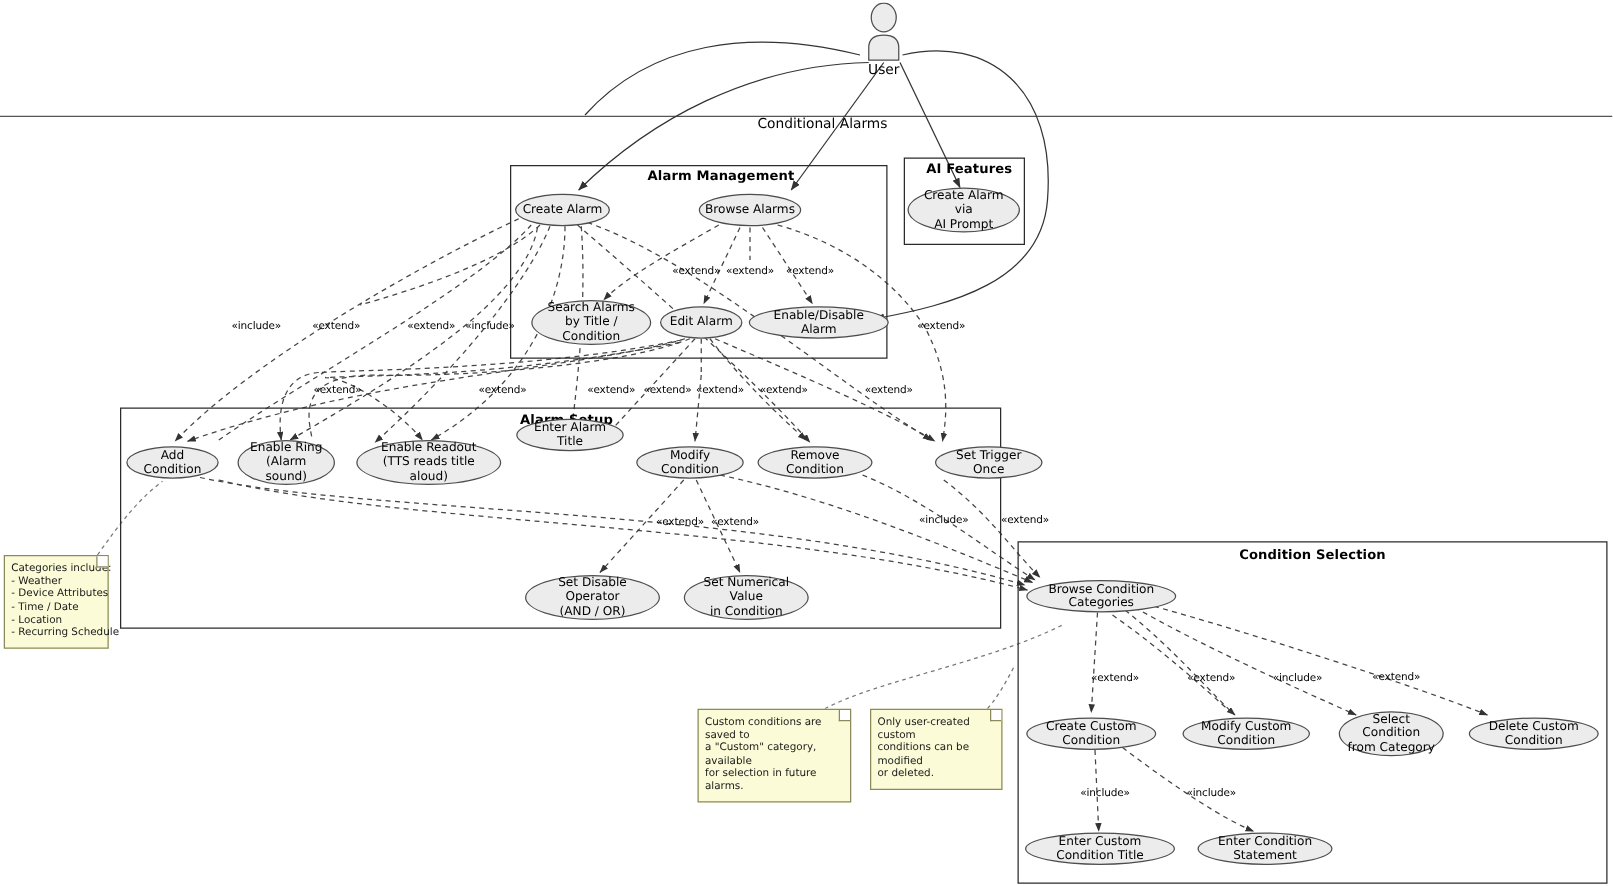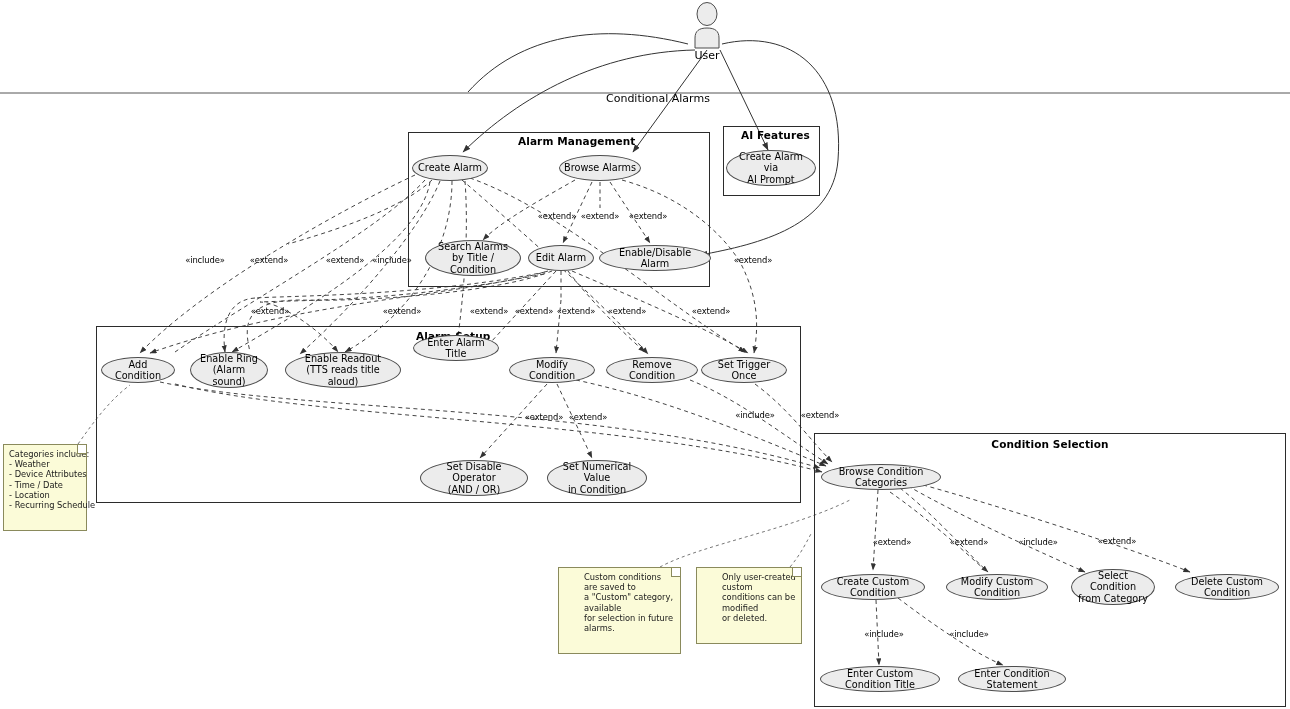--- a/index.html
+++ b/index.html
@@ -26,29 +26,29 @@
   }
   .uc span{display:block;}
   
   .actor{position:absolute;transform:translate(-50%,0);}
   .actor-label{position:absolute;transform:translate(-50%,0);font-size:11px;white-space:nowrap;}
   
   .note{
     position:absolute;box-sizing:border-box;
     background:#fbfbd8;border:1px solid #8a8a5c;
     font-size:8.3px;line-height:10.2px;
-    padding:4px 5px 20px 5px;
+    padding:4px 5px 8px 5px;
     color:#1a1a1a;
   }
   .note .fold{
     position:absolute;top:0;right:0;width:8px;height:8px;
     background:#ffffff;border-left:1px solid #8a8a5c;border-bottom:1px solid #8a8a5c;
   }
   .note div{white-space:nowrap;}
-  .note.wrap div{white-space:normal;margin-left:20px;}
+  .note.wrap div{white-space:normal;}
   
   .stereo{position:absolute;font-size:8.4px;white-space:nowrap;transform:translate(-50%,-50%);
           background:transparent;letter-spacing:-.1px;}
 </style>
 </head>
 <body>
 
 <svg id="canvas" viewBox="0 0 1290 709" xmlns="http://www.w3.org/2000/svg">
   <defs>
     <marker id="ah" markerWidth="9" markerHeight="9" refX="7.4" refY="3" orient="auto" markerUnits="strokeWidth">
@@ -199,21 +199,21 @@
     <div class="uc" style="left: 552px; top: 370px; width: 86px; height: 26px;">
       <div>
         <span>Modify Condition</span>
       </div>
     </div>
     <div class="uc" style="left: 652px; top: 370px; width: 92px; height: 26px;">
       <div>
         <span>Remove Condition</span>
       </div>
     </div>
-    <div class="uc" style="left: 744px; top: 370px; width: 86px; height: 26px;">
+    <div class="uc" style="left: 791px; top: 370px; width: 86px; height: 26px;">
       <div>
         <span>Set Trigger Once</span>
       </div>
     </div>
     <div class="uc" style="left: 474px; top: 478px; width: 108px; height: 36px;">
       <div>
         <span>Set Disable Operator</span>
         <span>(AND / OR)</span>
       </div>
     </div>

